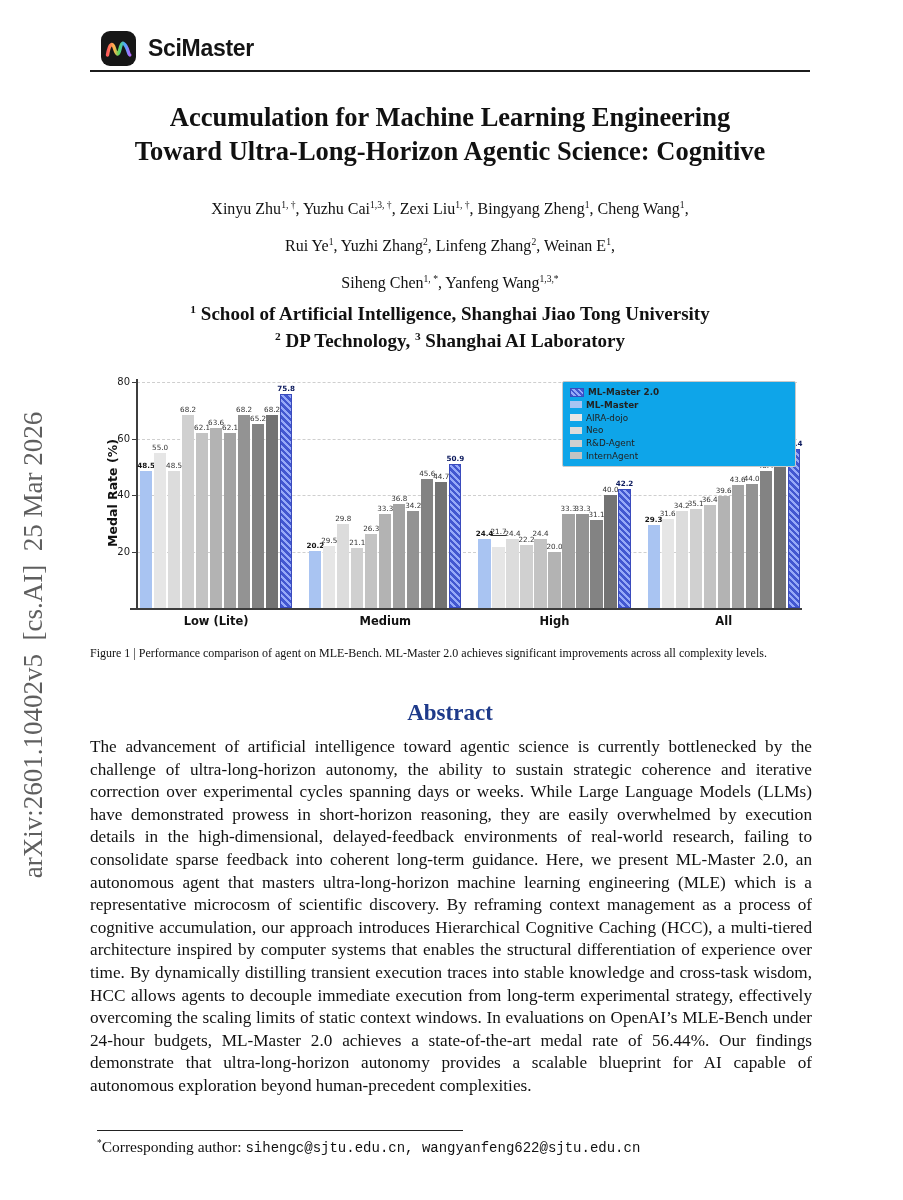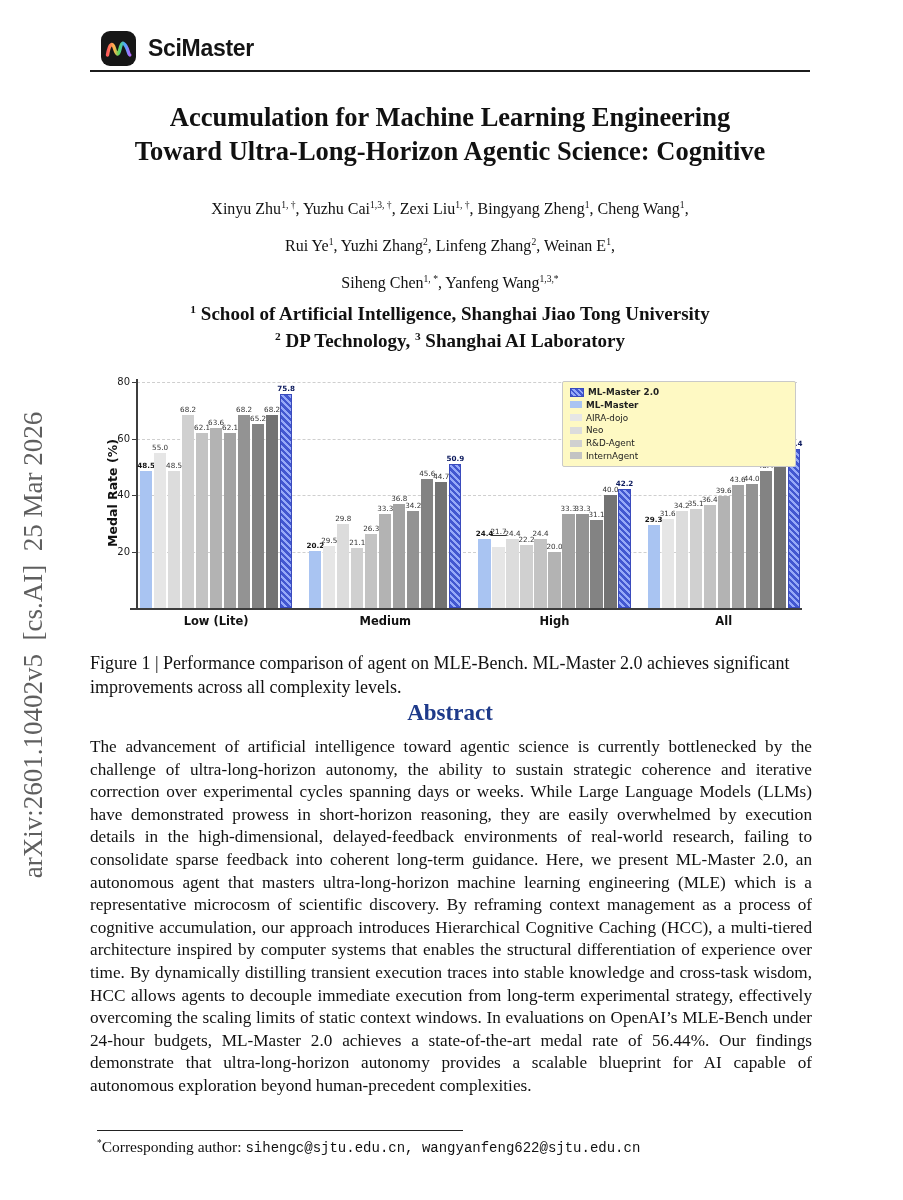--- a/index.html
+++ b/index.html
@@ -35,32 +35,32 @@
   .ytick-mark{position:absolute;left:32px;width:4px;height:1.2px;background:#3d3d3d;}
   .ylabel{position:absolute;left:12px;top:120px;transform:translate(-50%,-50%) rotate(-90deg);
           font-size:12.5px;font-weight:700;color:#111;white-space:nowrap;}
   .bar{position:absolute;}
   .bar.hatch{background:repeating-linear-gradient(45deg,#4257d0 0,#4257d0 2.6px,#96a9f8 2.6px,#96a9f8 4.6px);
              border:1px solid #3a4bbd;box-sizing:border-box;}
   .bar-label{position:absolute;transform:translateX(-50%);font-size:7.2px;color:#333;white-space:nowrap;}
   .bar-label.b1{font-weight:700;color:#151515;}
   .bar-label.b2{font-weight:700;color:#0d1b5e;}
   .group-label{position:absolute;transform:translateX(-50%);top:241px;font-size:11.5px;font-weight:700;color:#111;}
-  .legend{position:absolute;left:462px;top:8px;width:234px;box-sizing:border-box;background:#fef9c3;
+  .legend{position:absolute;left:462px;top:8px;width:234px;box-sizing:border-box;background:#0ea5e9;
           border:1px solid #c9c9c9;border-radius:2px;padding:5px 7px;display:flex;gap:10px;
           font-size:8.8px;color:#222;}
   .legend-col{display:flex;flex-direction:column;gap:2.8px;}
   .legend-item{display:flex;align-items:center;gap:4px;white-space:nowrap;}
   .legend-item.bold{font-weight:700;}
   .swatch{width:12px;height:7px;flex:none;}
   .swatch.hatch{background:repeating-linear-gradient(45deg,#4257d0 0,#4257d0 2px,#96a9f8 2px,#96a9f8 3.6px);
                 border:0.5px solid #3a4bbd;}
 
   
-  .caption{position:absolute;left:90px;top:642px;width:721px;font-size:18px;line-height:23.5px;margin-top:10px;}
+  .caption{position:absolute;left:90px;top:642px;width:721px;font-size:12px;line-height:23.5px;}
   .abstract-heading{position:absolute;left:90px;top:700px;width:720px;text-align:center;
                     font-size:23px;font-weight:700;color:#1e3a8a;}
   .abstract-body{position:absolute;left:90px;top:736px;width:722px;font-size:17.2px;
                  line-height:22.6px;text-align:justify;}
 
   
   .footnotes{position:absolute;left:97px;top:1130px;width:710px;font-size:15.5px;}
   .footnote-rule{width:366px;height:0;border-top:1.2px solid #222;margin-bottom:5px;}
   .footnote-line{line-height:21.5px;}
   .mono{font-family:"Liberation Mono","DejaVu Sans Mono",monospace;font-size:14px;}

